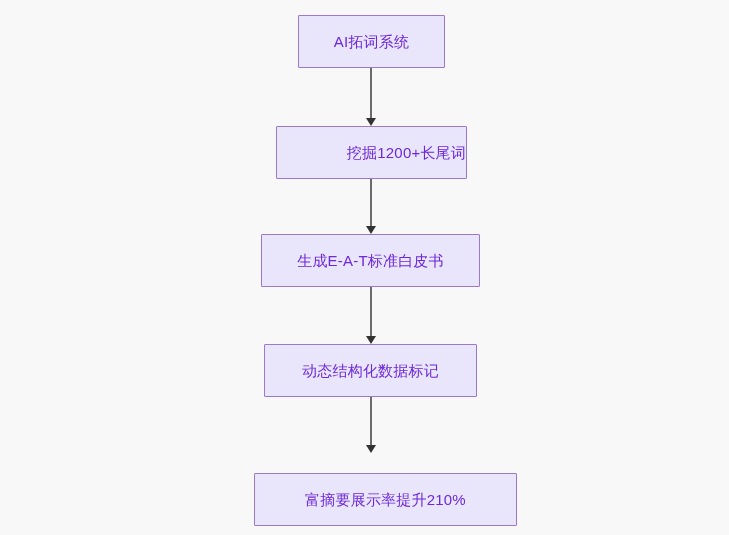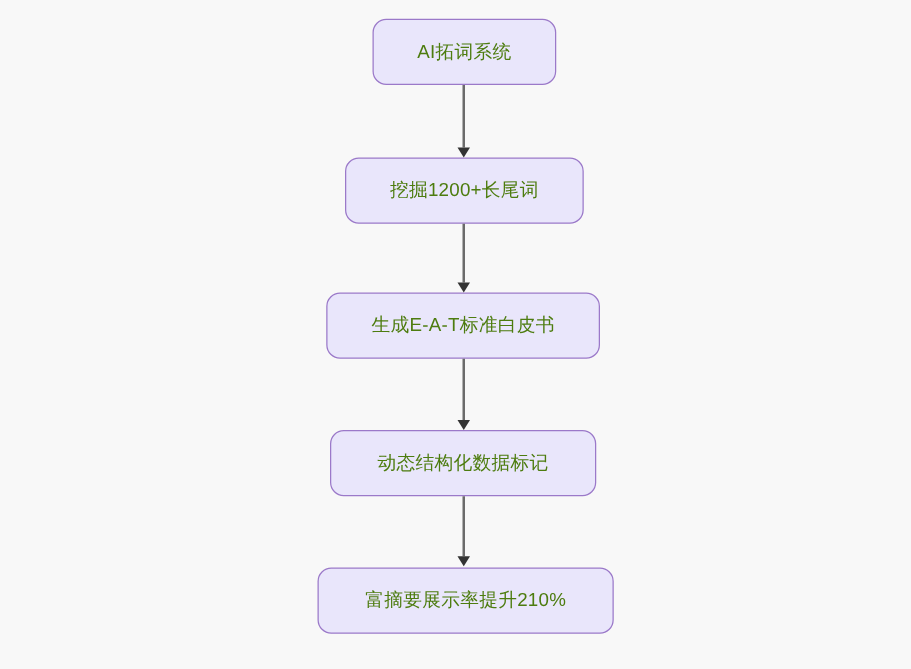--- a/index.html
+++ b/index.html
@@ -16,25 +16,25 @@
   #flowchart {
     position: relative;
     width: 729px;
     height: 535px;
   }
   .node {
     position: absolute;
     box-sizing: border-box;
     background: #e9e6fb;
     border: 1.6px solid #9b79c9;
-    border-radius: 11px;
+    border-radius: 1px;
     display: flex;
     align-items: center;
     justify-content: center;
-    color: #4d7c0f;
+    color: #6d28d9;
     font-size: 15px;
     line-height: 1.2;
     letter-spacing: 0.2px;
     white-space: nowrap;
   }
   .node-label {
     display: block;
   }
   .edge {
     position: absolute;
@@ -62,33 +62,33 @@
 </style>
 </head>
 <body>
 
 <div id="flowchart">
 
   <div class="node" style="left:298px; top:15px; width:147px; height:53px;">
     <span class="node-label">AI拓词系统</span>
   </div>
 
-  <div class="node" style="left:276px; top:126px; width:191px; height:53px;">
+  <div class="node" style="left:276px; top:126px; width:191px; height:53px;justify-content:flex-end;">
     <span class="node-label">挖掘1200+长尾词</span>
   </div>
 
   <div class="node" style="left:264px; top:344px; width:213px; height:53px;">
     <span class="node-label">动态结构化数据标记</span>
   </div>
 
   <div class="node" style="left:261px; top:234px; width:219px; height:53px;">
     <span class="node-label">生成E-A-T标准白皮书</span>
   </div>
 
-  <div class="node" style="left:254px; top:454px; width:237px; height:53px;">
+  <div class="node" style="left:254px; top:473px; width:263px; height:53px;">
     <span class="node-label">富摘要展示率提升210%</span>
   </div>
 
   <div class="edge" style="left:371px; top:68px; height:58px;">
     <div class="edge-line" style="height:50px;"></div>
     <div class="edge-head"></div>
   </div>
 
   <div class="edge" style="left:371px; top:179px; height:55px;">
     <div class="edge-line" style="height:47px;"></div>

